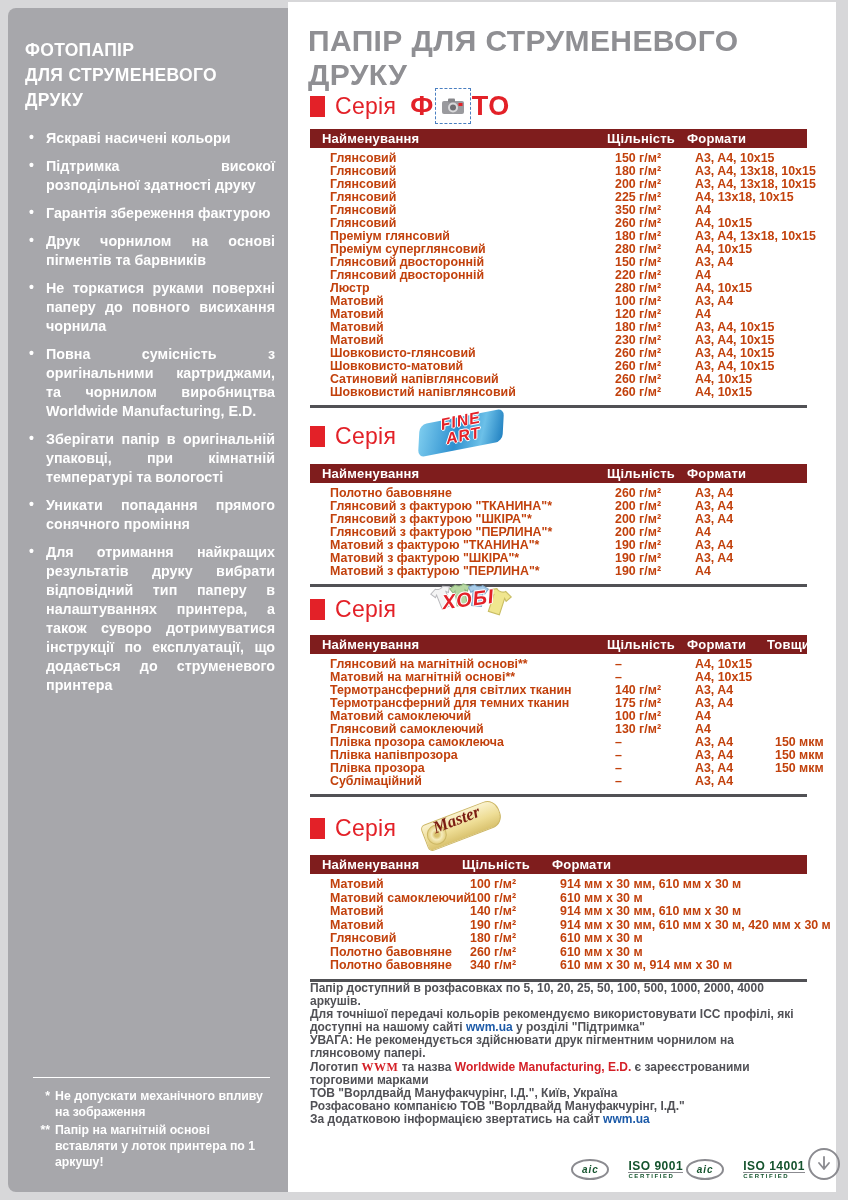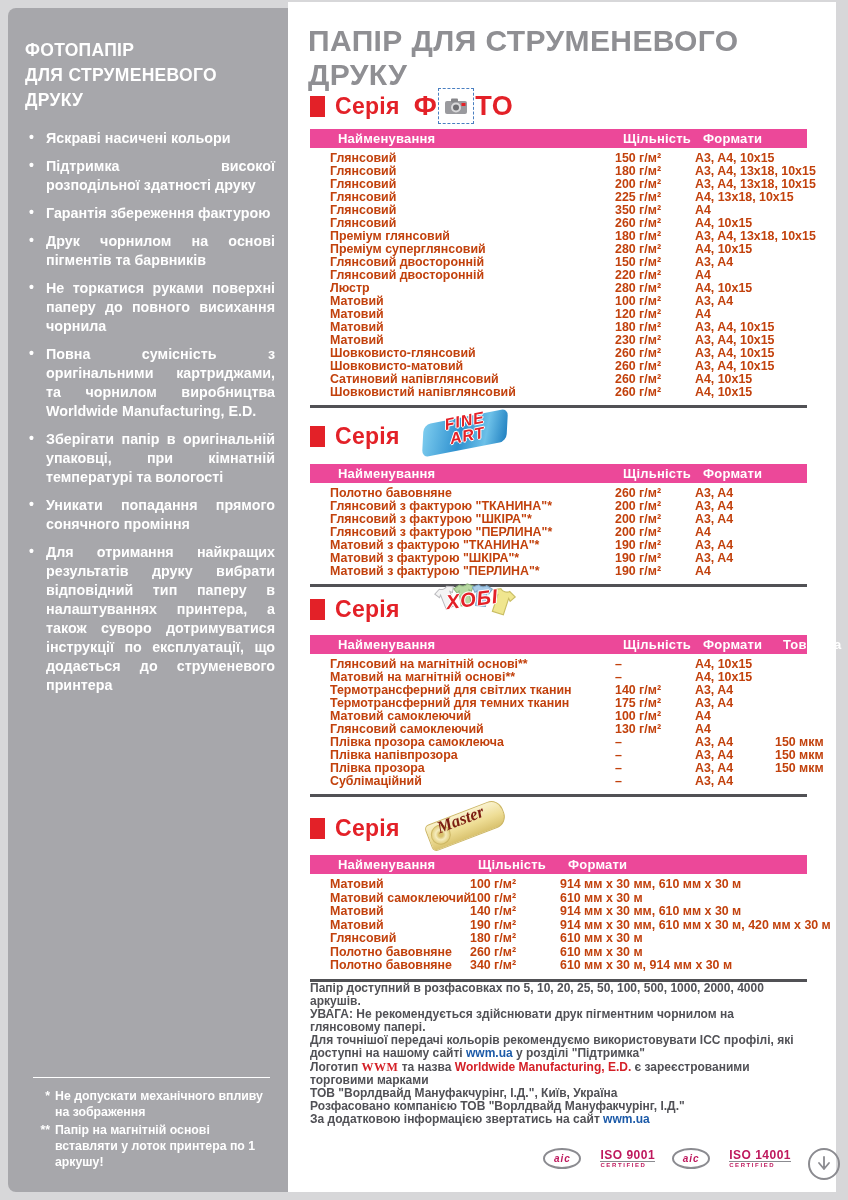--- a/index.html
+++ b/index.html
@@ -26,27 +26,27 @@
   .fn-sym{width:17px;text-align:right;margin-right:5px;flex:none;}
   .fn-text{flex:1;}
   
   .title{position:absolute;top:22px;left:20px;margin:0;font-size:30px;font-weight:bold;color:#8f8f93;letter-spacing:.4px;}
   .sec{position:absolute;left:22px;right:29px;}
   #sec-foto{top:86px;} #sec-fineart{top:414px;} #sec-hobi{top:588px;} #sec-master{top:806px;}
   .series{display:flex;align-items:center;}
   #sec-foto .series{height:36px;} #sec-fineart .series{height:40px;}
   #sec-hobi .series{height:38px;} #sec-master .series{height:40px;}
   .rsq{width:15px;height:21px;background:#e32128;margin-right:10px;flex:none;}
-  .sname{font-size:23px;font-weight:bold;color:#e32128;letter-spacing:.3px;}
+  .sname{font-size:23px;font-weight:normal;color:#e32128;letter-spacing:.3px;}
   
   .tbl{border-bottom:3px solid #515155;padding-bottom:4px;}
   #sec-foto .tbl{margin-top:5px;} #sec-fineart .tbl{margin-top:8px;}
   #sec-hobi .tbl{margin-top:7px;} #sec-master .tbl{margin-top:7px;}
-  .thead{display:grid;background:#ec4899;color:#fff;height:19px;line-height:19px;
-         font-size:13px;font-weight:bold;padding-left:28px;letter-spacing:.2px;}
+  .thead{display:grid;background:#7f1d1d;color:#fff;height:19px;line-height:19px;
+         font-size:13px;font-weight:bold;padding-left:12px;letter-spacing:.2px;}
   .tbody{padding:4px 0 2px 20px;}
   .tr{display:grid;line-height:13px;font-size:12.4px;font-weight:bold;color:#c2410c;white-space:nowrap;}
   #sec-master .tr{line-height:13.5px;}
   .g3 .thead,.g3 .tr{grid-template-columns:285px 80px 1fr;}
   .g4 .thead,.g4 .tr{grid-template-columns:285px 80px 80px 1fr;}
   .gm .thead,.gm .tr{grid-template-columns:140px 90px 1fr;}
   .td{overflow:visible;}
   
   .logo-foto{display:flex;align-items:center;margin-left:14px;font-size:27px;font-weight:bold;color:#e32128;letter-spacing:.5px;}
   .cam-box{width:34px;height:34px;border:1.6px solid #4a7fc1;border-style:dashed;margin:0 1px;
@@ -76,21 +76,21 @@
   .ms-text{position:absolute;left:24px;top:13px;transform:rotate(-21deg);
            font-family:"Liberation Serif", serif;font-style:italic;font-weight:bold;font-size:17px;color:#7c1d12;}
   
   .footer{position:absolute;left:22px;right:29px;top:980px;font-size:12px;line-height:12.9px;font-weight:bold;color:#515156;}
   .footer p{margin:0;}
   .footer .block2{margin-top:2px;}
   .blue{color:#1c5aa8;}
   .red{color:#d42027;}
   .wwm{font-family:"Liberation Serif", serif;letter-spacing:.5px;}
   
-  .certs{position:absolute;right:8px;top:1148px;display:flex;align-items:flex-start;gap:17px;color:#be185d;}
+  .certs{position:absolute;right:8px;top:1148px;display:flex;align-items:flex-end;gap:3px;color:#14532d;}
   .cert{display:flex;align-items:center;}
   .cert-oval{width:34px;height:17px;border:2px solid #8b8b90;border-radius:50%;
              display:flex;align-items:center;justify-content:center;
              font-size:10px;font-weight:bold;font-style:italic;letter-spacing:1px;flex:none;}
   .cert-txt{margin-left:19px;}
   .cert-iso{font-size:12px;font-weight:bold;line-height:11px;border-bottom:1px solid #8b8b90;letter-spacing:.5px;}
   .cert-sub{font-size:6px;letter-spacing:1.6px;font-weight:bold;}
   .eco{width:28px;height:28px;border:2px solid #8b8b90;border-radius:50%;display:flex;align-items:center;justify-content:center;flex:none;}
 </style>
 </head>
@@ -456,22 +456,22 @@
             <div class="td">Полотно бавовняне</div>
             <div class="td">340 г/м²</div>
             <div class="td">610 мм x 30 м, 914 мм x 30 м</div>
           </div>
         </div>
     </div>
   </section>
 
   <div class="footer">
     <p><span>Папір доступний в розфасовках по 5, 10, 20, 25, 50, 100, 500, 1000, 2000, 4000 аркушів.</span></p>
+    <p><span>Для точнішої передачі кольорів рекомендуємо використовувати ICC профілі, які доступні на нашому сайті </span><span class="blue">wwm.ua</span><span> у розділі "Підтримка"</span></p>
     <p><span>УВАГА: Не рекомендується здійснювати друк пігментним чорнилом на глянсовому папері.</span></p>
-    <p><span>Для точнішої передачі кольорів рекомендуємо використовувати ICC профілі, які доступні на нашому сайті </span><span class="blue">wwm.ua</span><span> у розділі "Підтримка"</span></p>
     <p class="block2"><span>Логотип </span><span class="red wwm">WWM</span><span> та назва </span><span class="red">Worldwide Manufacturing, E.D.</span><span> є зареєстрованими торговими марками</span></p>
     <p><span>ТОВ "Ворлдвайд Мануфакчурінг, І.Д.", Київ, Україна</span></p>
     <p><span>Розфасовано компанією ТОВ "Ворлдвайд Мануфакчурінг, І.Д."</span></p>
     <p><span>За додатковою інформацією звертатись на сайт </span><span class="blue">wwm.ua</span></p>
   </div>
 </div>
 
 <div class="certs" id="certs">
     <div class="cert">
       <div class="cert-oval">aic</div>

